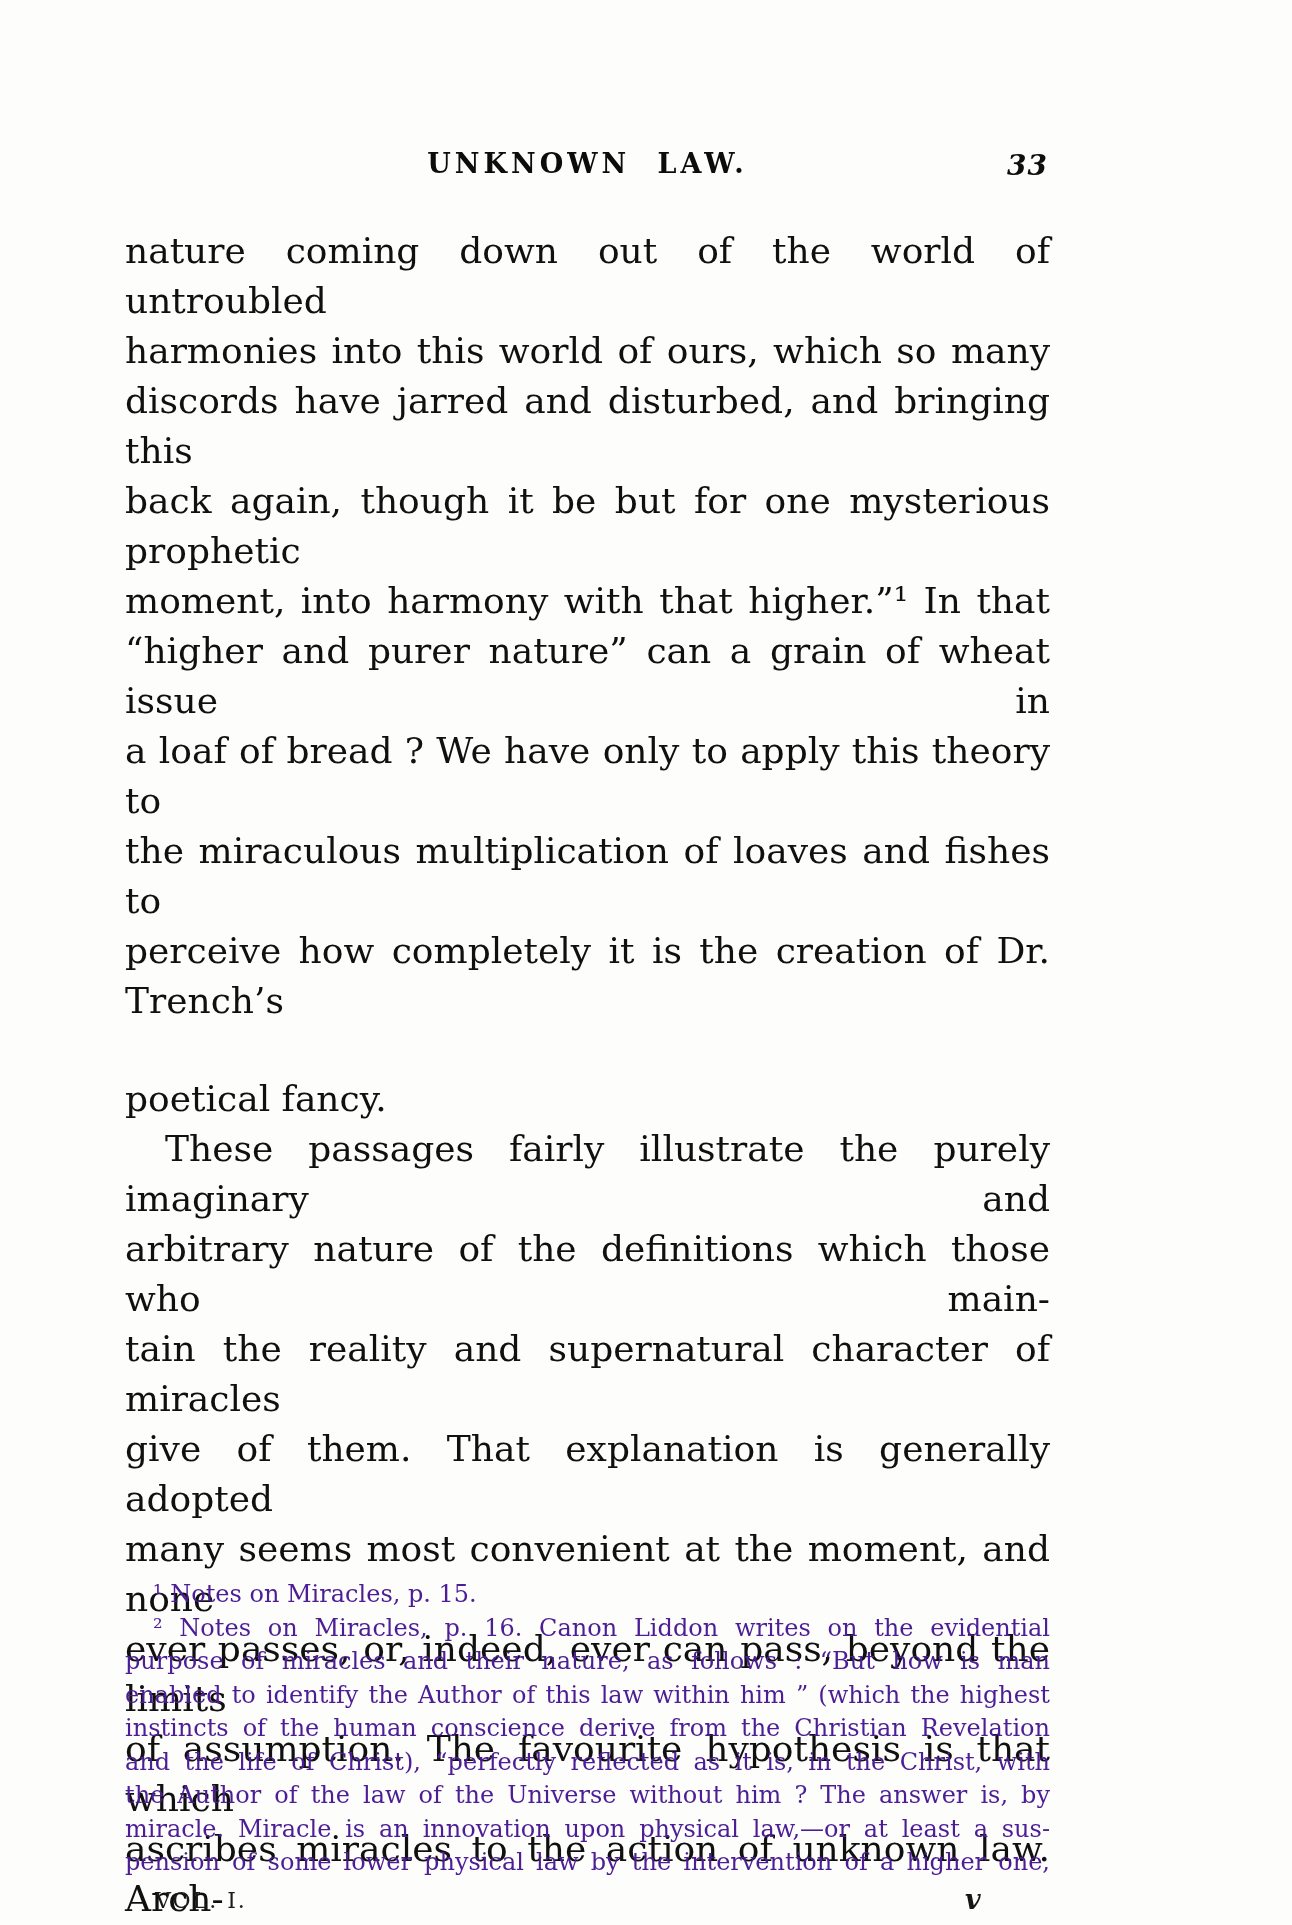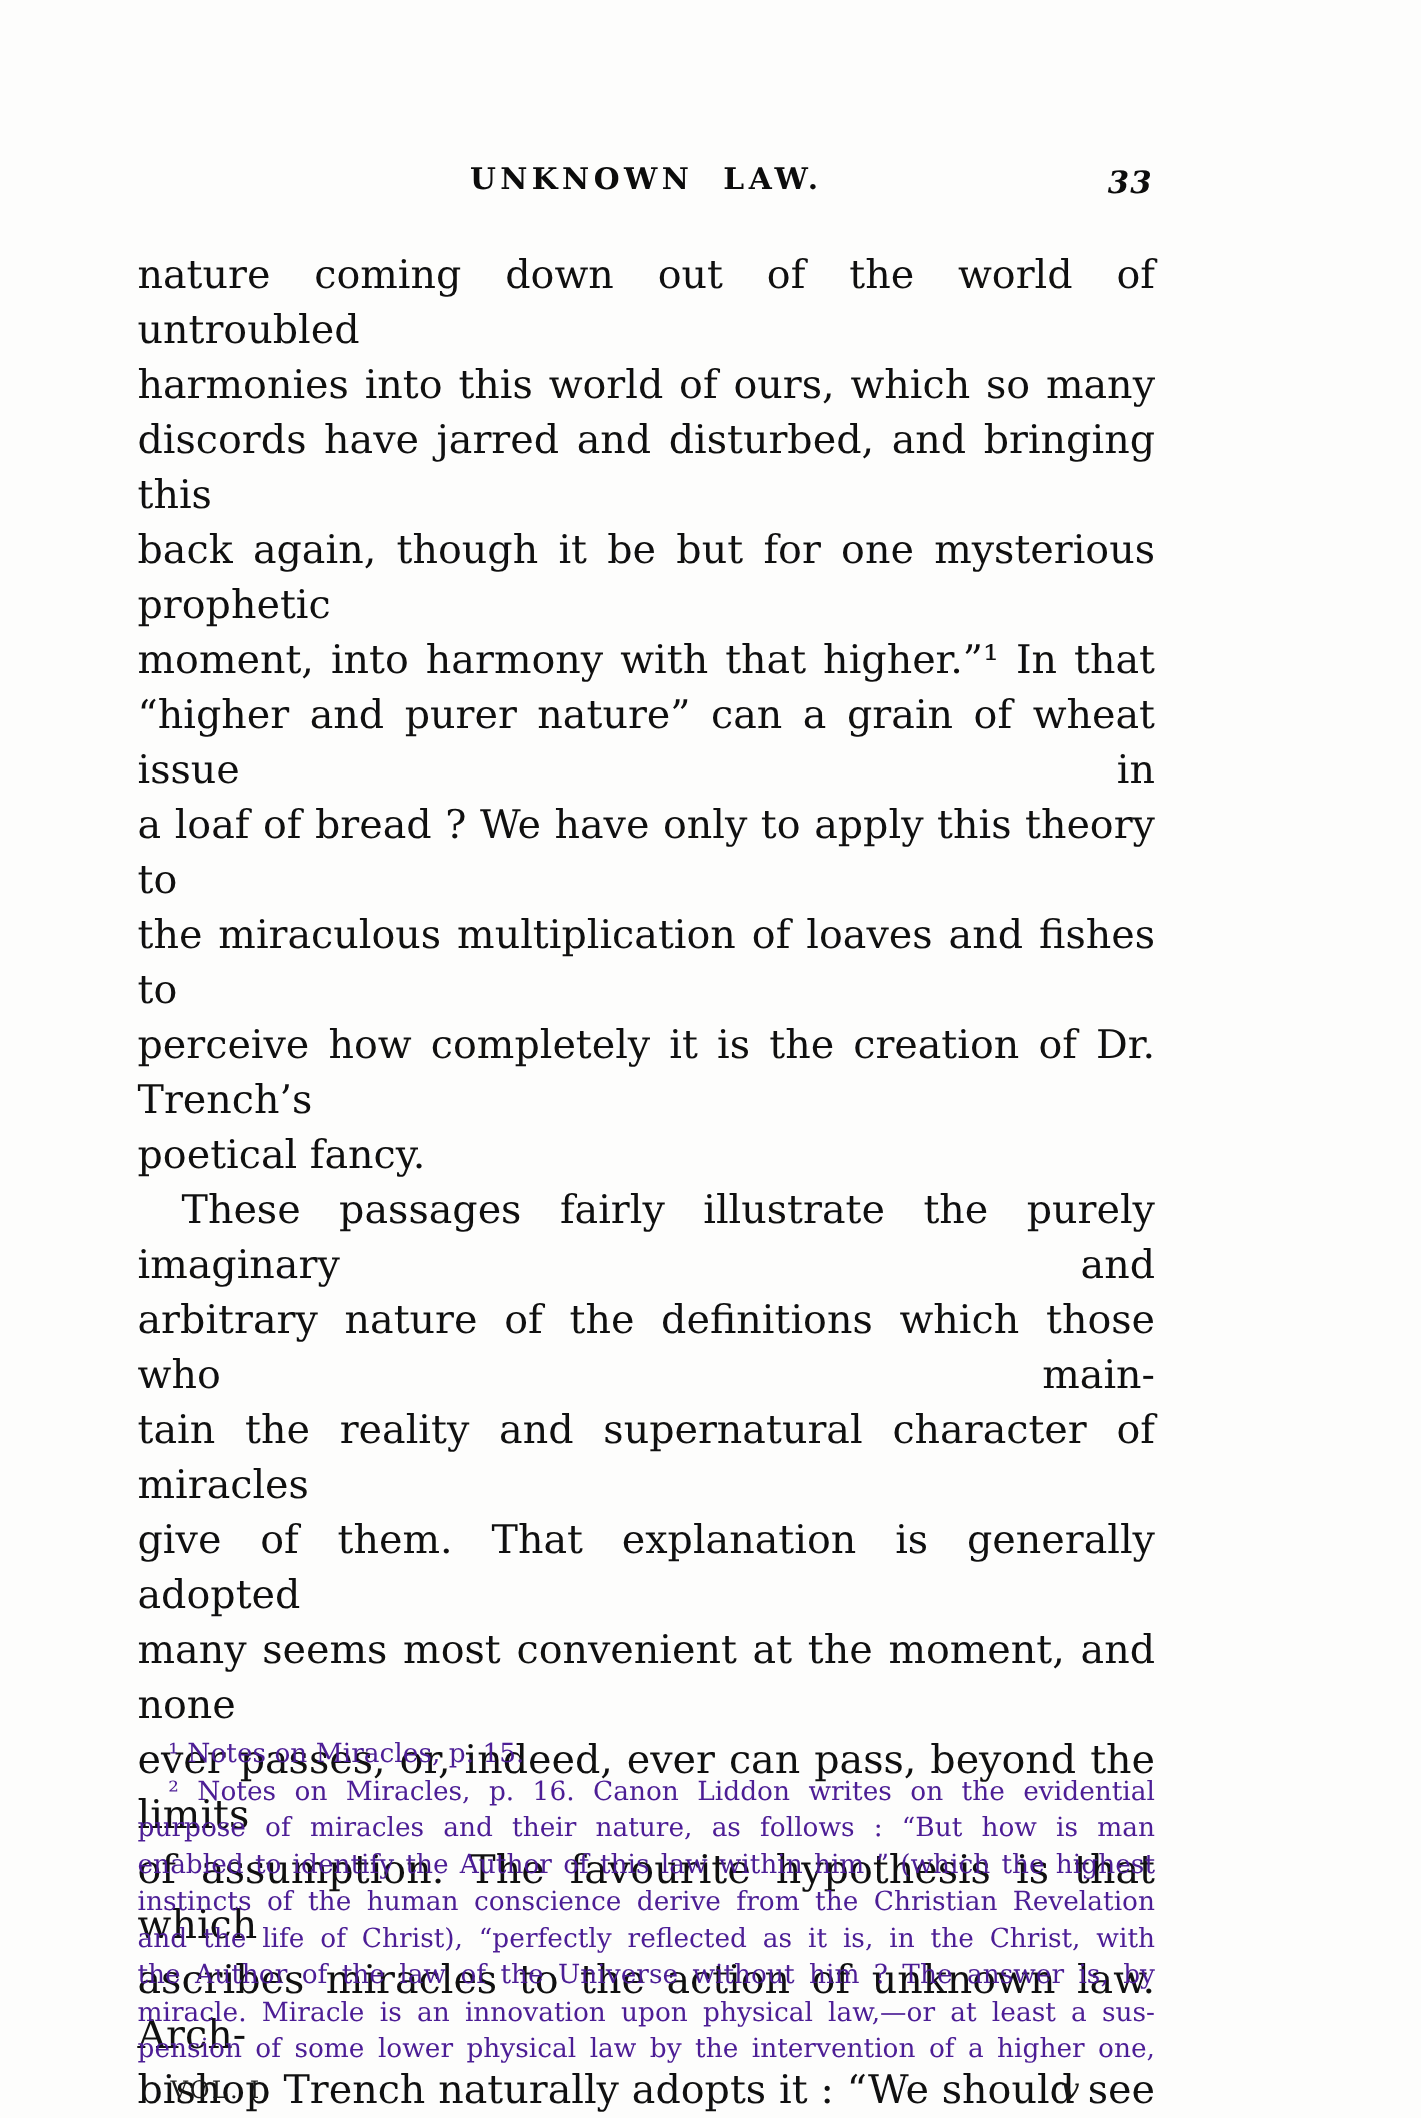--- a/index.html
+++ b/index.html
@@ -42,21 +42,21 @@
     top: 226px; left: 125px; width: 925px;
     font-size: 36px;
     line-height: 50px;
     color: #101010;
   }
   .bl {
     text-align: justify;
     text-align-last: justify;
     white-space: normal;
   }
-  .bl.end { text-align-last: left; }
+  .bl.end { text-align-last: left; margin-top: 48px; }
   .bl.indent { text-indent: 40px; }
   .footnotes {
     position: absolute;
     top: 1578px; left: 125px; width: 925px;
     font-size: 24px;
     line-height: 33.5px;
     color: #4c1d95;
   }
   .fl {
     text-align: justify;

